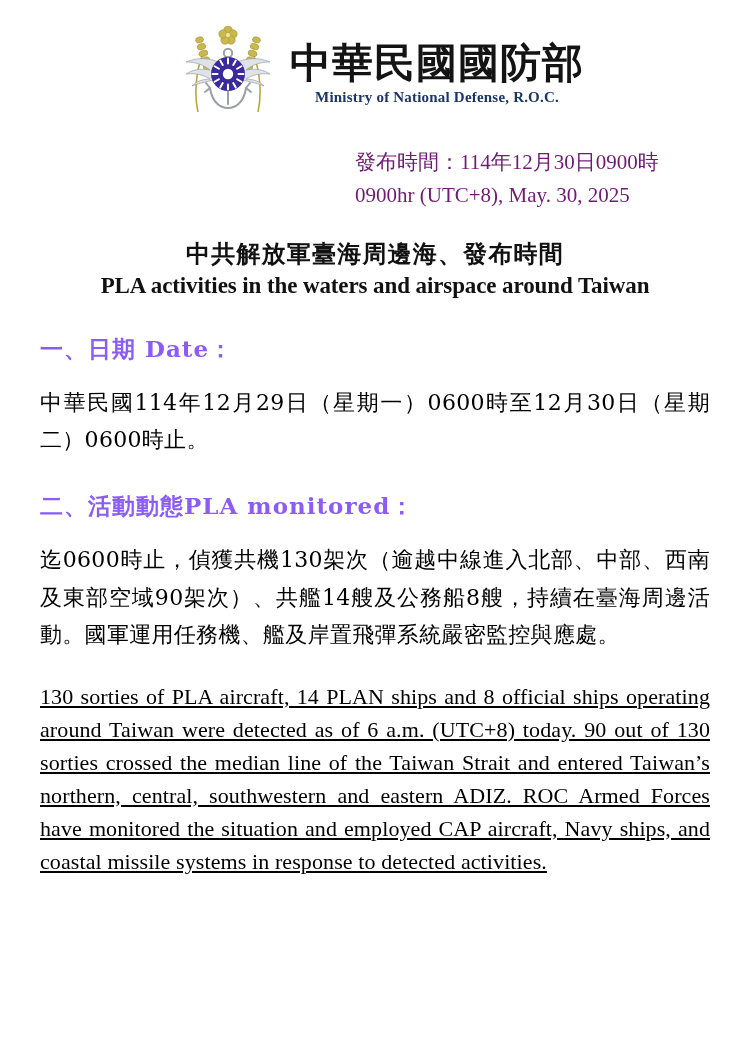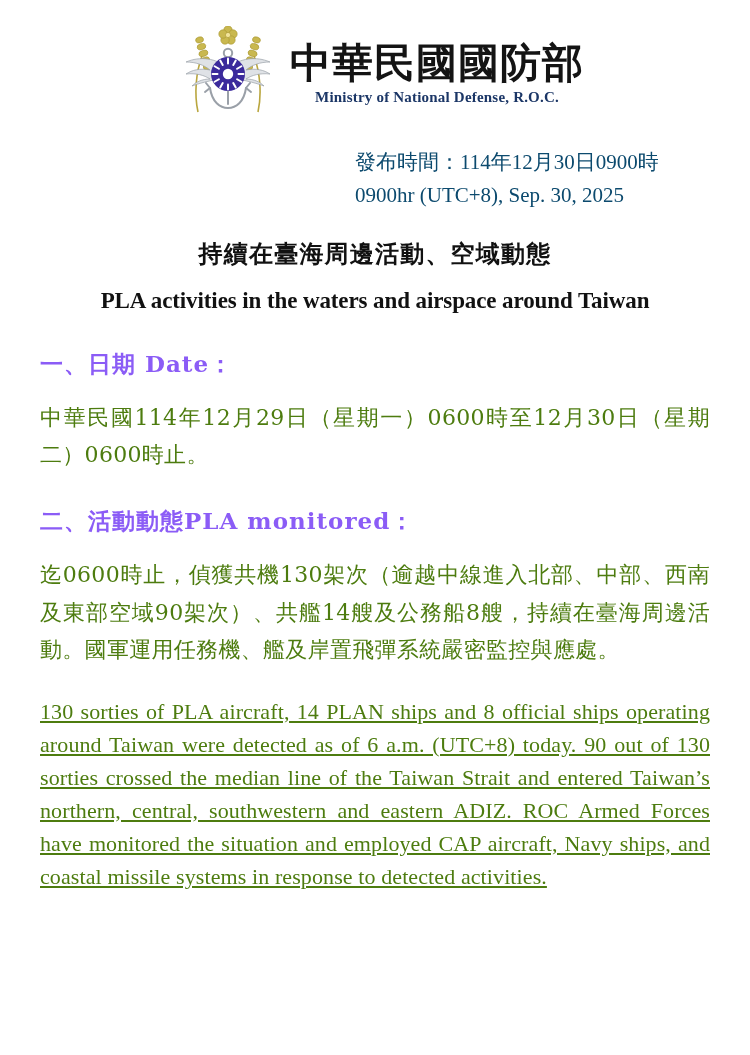--- a/index.html
+++ b/index.html
@@ -68,21 +68,21 @@
     white-space: nowrap;
     font-family: "Liberation Serif", serif;
   }
 
   
   .release-block {
     margin-top: 26px;
     padding-left: 355px;
     font-size: 21px;
     line-height: 1.58;
-    color: #0c4a6e;
+    color: #701a75;
   }
   .release-line { white-space: nowrap; }
 
   
   .doc-title {
     margin-top: 26px;
     text-align: center;
     padding: 0 20px;
   }
   .title-zh {
@@ -90,42 +90,42 @@
     font-weight: 700;
     letter-spacing: 1.2px;
     line-height: 1.3;
     color: #111;
     font-family: "DejaVu Serif", "Liberation Serif", serif;
   }
   .title-en {
     font-size: 23px;
     font-weight: 700;
     line-height: 1.35;
-    margin-top: 15px;
+    margin-top: 0;
     color: #111;
     letter-spacing: -0.1px;
   }
 
   
   .body-area {
     padding: 0 40px 0 40px;
   }
   .section-heading {
     font-size: 23px;
     font-weight: 700;
     letter-spacing: 1px;
     margin-top: 33px;
     color: #8b5cf6;
     font-family: "DejaVu Serif", "Liberation Serif", serif;
   }
   .para {
     font-size: 22px;
     line-height: 1.72;
     margin-top: 19px;
-    color: #4d7c0f;
+    color: #000000;
     text-align: justify;
   }
   .para-zh {
     font-family: "DejaVu Serif", "Liberation Serif", serif;
     letter-spacing: 0.3px;
     line-height: 1.7;
   }
   .para-en {
     font-family: "Liberation Serif", serif;
     line-height: 1.5;
@@ -222,25 +222,25 @@
     </div>
 
     <div class="masthead-text">
       <div class="org-zh">中華民國國防部</div>
       <div class="org-en">Ministry of National Defense, R.O.C.</div>
     </div>
   </div>
 
   <div class="release-block">
     <div class="release-line">發布時間：114年12月30日0900時</div>
-    <div class="release-line">0900hr (UTC+8), Sep. 30, 2025</div>
+    <div class="release-line">0900hr (UTC+8), May. 30, 2025</div>
   </div>
 
   <div class="doc-title">
-    <div class="title-zh">持續在臺海周邊活動、空域動態</div>
+    <div class="title-zh">中共解放軍臺海周邊海、發布時間</div>
     <div class="title-en">PLA activities in the waters and airspace around Taiwan</div>
   </div>
 
   <div class="body-area">
 
     <div class="section-heading">一、日期 Date：</div>
     <div class="para para-zh">中華民國114年12月29日（星期一）0600時至12月30日（星期二）0600時止。</div>
 
     <div class="section-heading">二、活動動態PLA monitored：</div>
     <div class="para para-zh">迄0600時止，偵獲共機130架次（逾越中線進入北部、中部、西南及東部空域90架次）、共艦14艘及公務船8艘，持續在臺海周邊活動。國軍運用任務機、艦及岸置飛彈系統嚴密監控與應處。</div>

